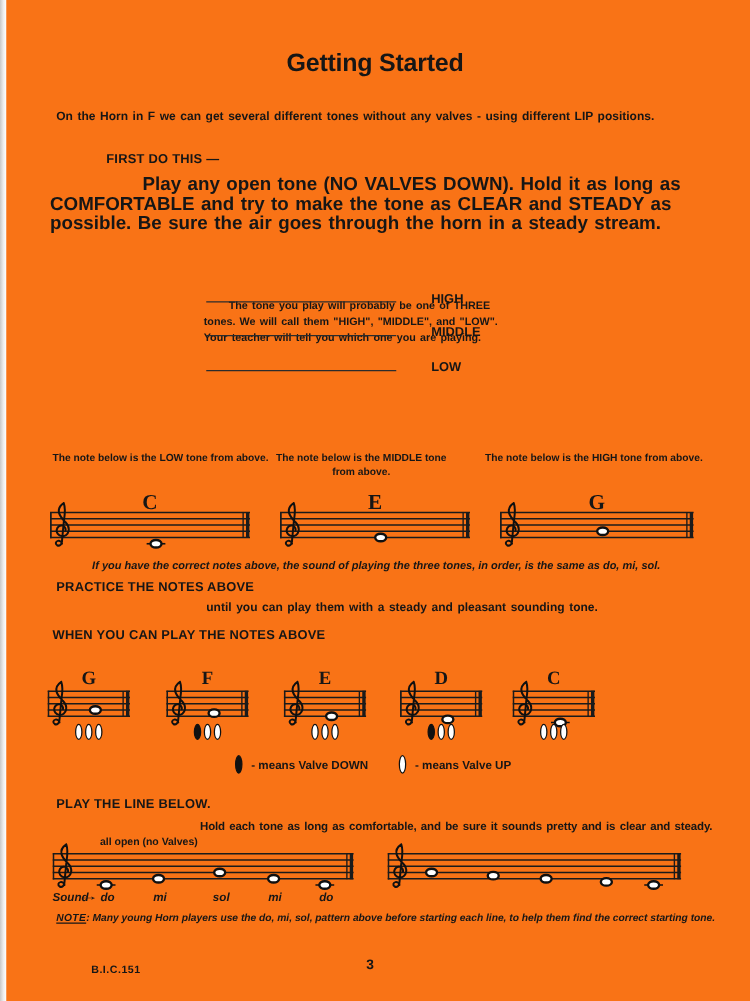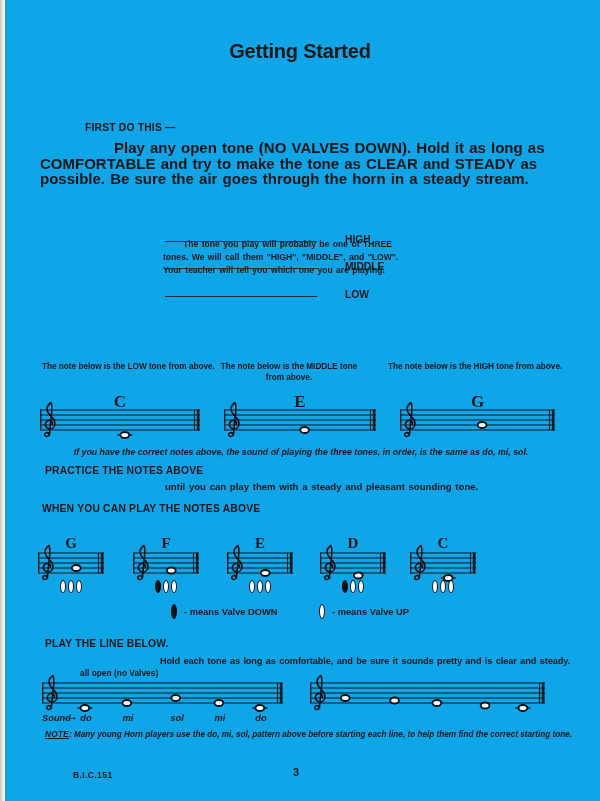--- a/index.html
+++ b/index.html
@@ -1,16 +1,16 @@
 <!DOCTYPE html>
 <html><head>
 <meta charset="utf-8">
 <style>
   html,body{margin:0;padding:0;background:#e8e8e8;}
-  #page{position:relative;width:600px;height:801px;background:#0ea5e9;overflow:hidden;
+  #page{position:relative;width:600px;height:801px;background:#f97316;overflow:hidden;
         font-family:"Liberation Sans",sans-serif;color:#161616;}
   #page *{box-sizing:border-box;}
   .abs{position:absolute;}
   .scan-edge{position:absolute;left:0;top:0;width:5px;height:100%;
              background:linear-gradient(to right,#c9c9c9,#eeeeee 55%,#ffffff);}
   .title{position:absolute;top:40px;left:0;width:100%;text-align:center;margin:0;
          font-size:20px;font-weight:700;letter-spacing:-0.2px;}
   .bodytext{font-weight:700;word-spacing:1px;}
   .nowrap{white-space:nowrap;}
   .intro{top:88px;left:45px;font-size:9.6px;}
@@ -37,21 +37,21 @@
   .when-h{top:503px;left:42px;}
   .when-b{top:520px;left:166px;font-size:9.6px;}
   .letter-mini{top:535px;width:66px;font-family:"Liberation Serif",serif;font-size:15px;font-weight:700;text-align:center;}
   .m1{left:38px;} .m2{left:133px;} .m3{left:227px;} .m4{left:320px;} .m5{left:410px;}
   .ms{top:541px;}
   .valves{top:578px;width:66px;text-align:center;line-height:15px;}
   .valve{display:inline-block;width:6px;height:13px;border:1.2px solid #111;border-radius:50%;
          margin:0 1px;vertical-align:middle;background:#fff;}
   .valve.filled{background:#111;}
   .legend-item{top:604px;font-size:9.3px;font-weight:700;white-space:nowrap;display:flex;align-items:center;gap:6px;}
-  .lg1{left:170px;} .lg2{left:318px;}
+  .lg1{left:187px;} .lg2{left:318px;}
   .legend-sym{width:6px;height:15px;}
   .play-h{top:638px;left:45px;}
   .play-b{top:656px;left:160px;font-size:9.2px;letter-spacing:-0.1px;}
   .annotation{top:668px;left:80px;font-size:8.4px;font-weight:700;white-space:nowrap;}
   .sA{top:671px;left:42px;} .sB{top:671px;left:310px;}
   .sound-row{top:713px;left:0;width:600px;height:14px;font-style:italic;font-weight:700;font-size:9.3px;}
   .sound-word{position:absolute;left:42px;top:0;}
   .arrow-icon{position:absolute;left:66px;top:-1px;display:inline-block;transform:scaleX(1.9);}
   .syl{position:absolute;top:0;transform:translateX(-50%);}
   .syl1{left:86px;} .syl2{left:128px;} .syl3{left:177px;} .syl4{left:220px;} .syl5{left:261px;}
@@ -61,20 +61,21 @@
   .footer-page{top:766px;left:289px;width:14px;text-align:center;font-size:11px;font-weight:700;}
 </style>
 </head>
 <body>
 
 <div id="page">
   <div class="scan-edge"></div>
 
   <h1 class="title">Getting Started</h1>
 
+  <div class="abs intro bodytext nowrap">On the Horn in F we can get several different tones without any  valves  -  using different  LIP  positions.</div>
 
   <div class="abs heading first-h">FIRST DO THIS —</div>
   <div class="abs body1 bodytext">Play any open tone (NO VALVES DOWN).  Hold it as long as COMFORTABLE and try to make the tone as CLEAR and STEADY as possible.  Be sure the air goes through the horn in a steady stream.</div>
   <div class="abs callout bodytext">The tone you play will probably be one of THREE tones. We will call them "HIGH", "MIDDLE", and "LOW".  Your teacher will tell you which one you are playing.</div>
 
   <div class="abs tone-line tl1"></div>
   <div class="abs tone-label lb1">HIGH</div>
   <div class="abs tone-line tl2"></div>
   <div class="abs tone-label lb2">MIDDLE</div>
   <div class="abs tone-line tl3"></div>

